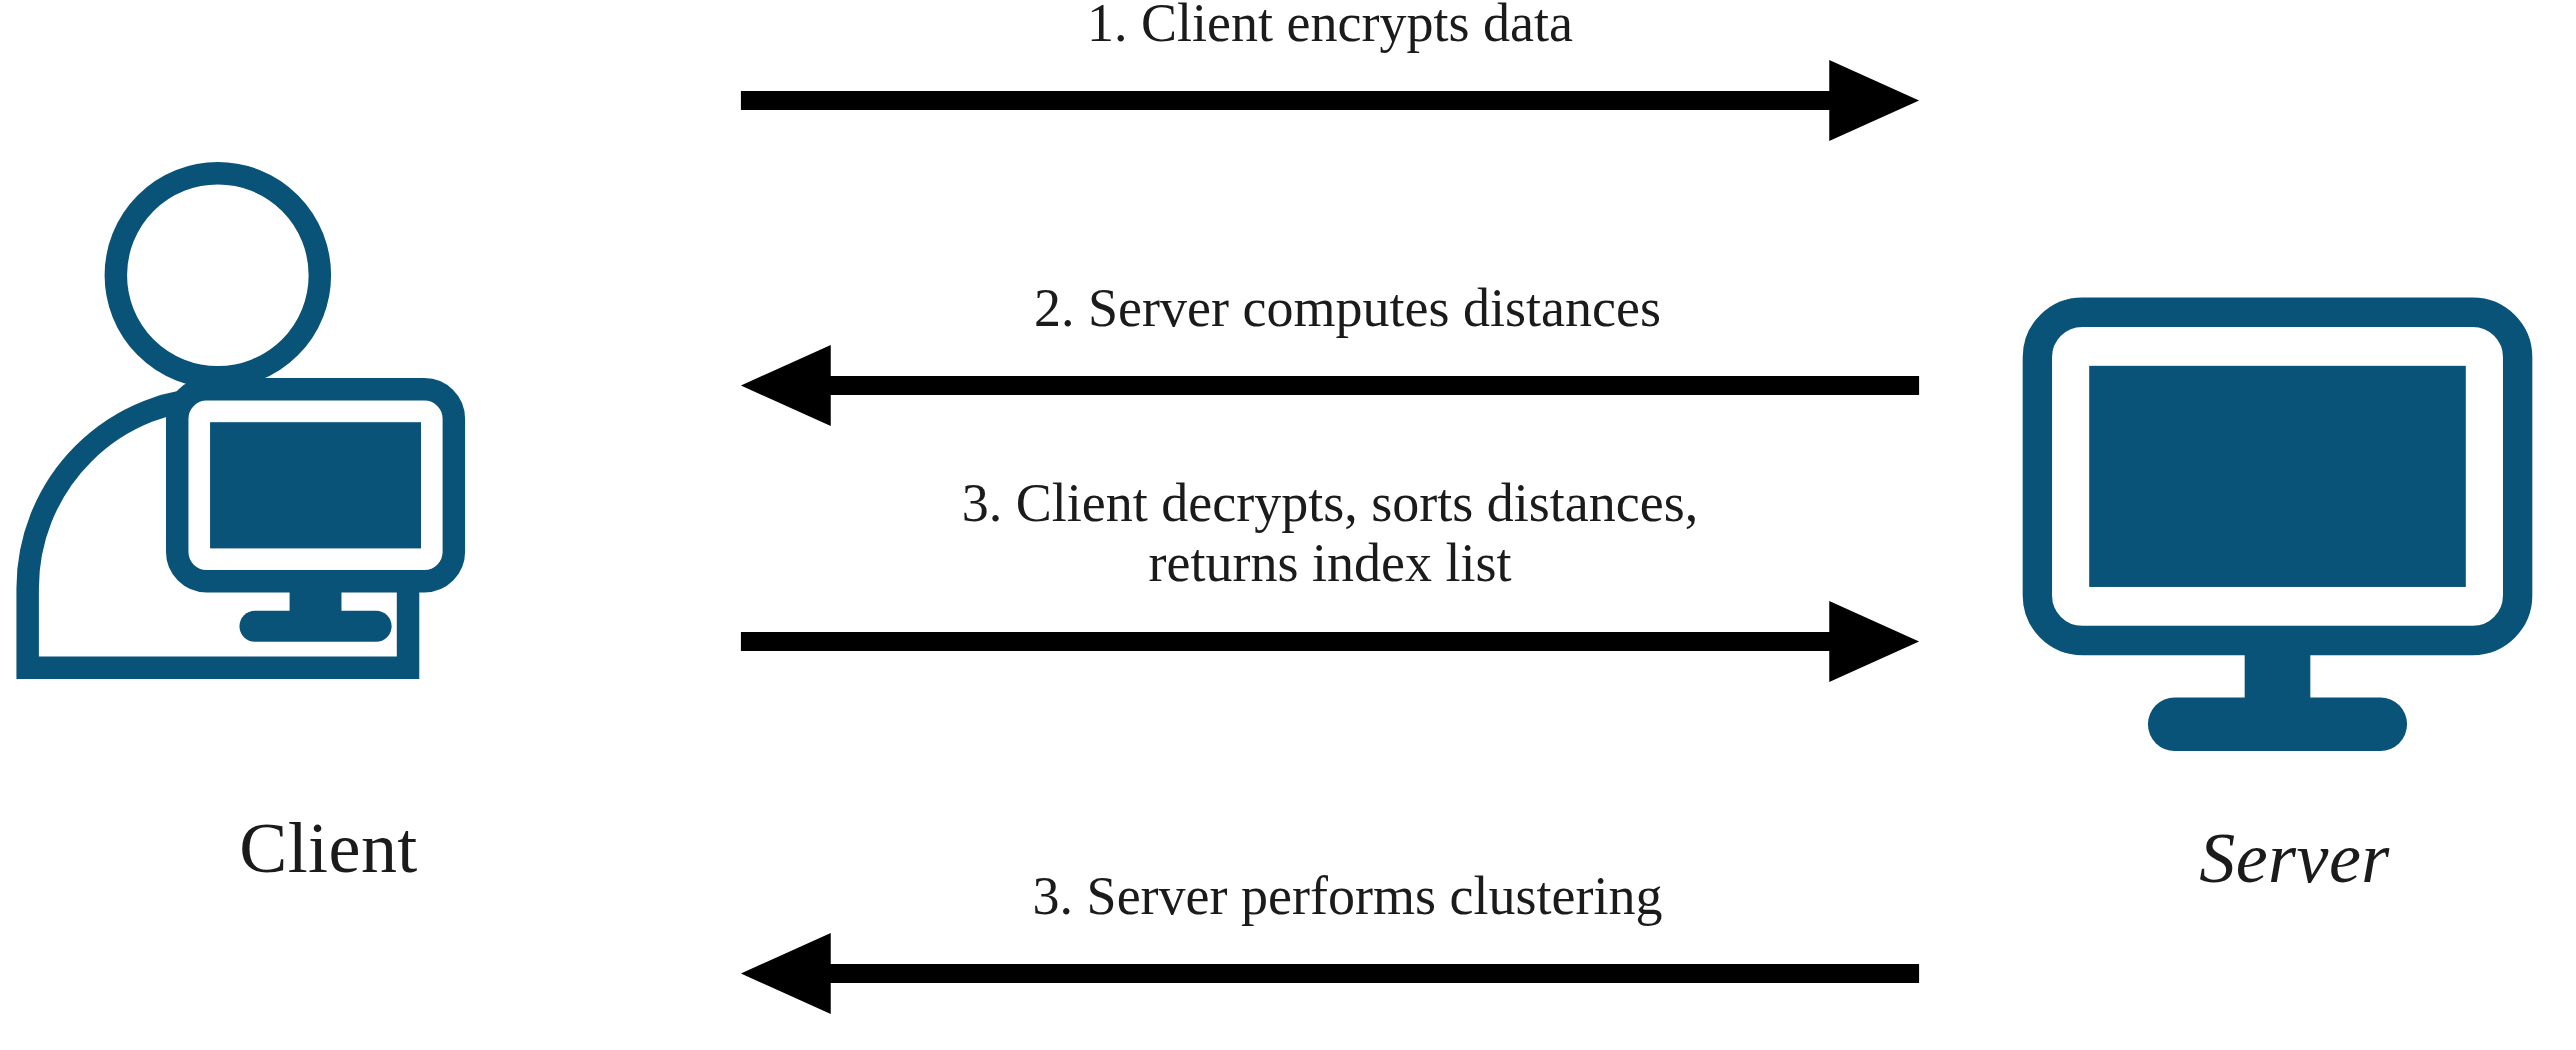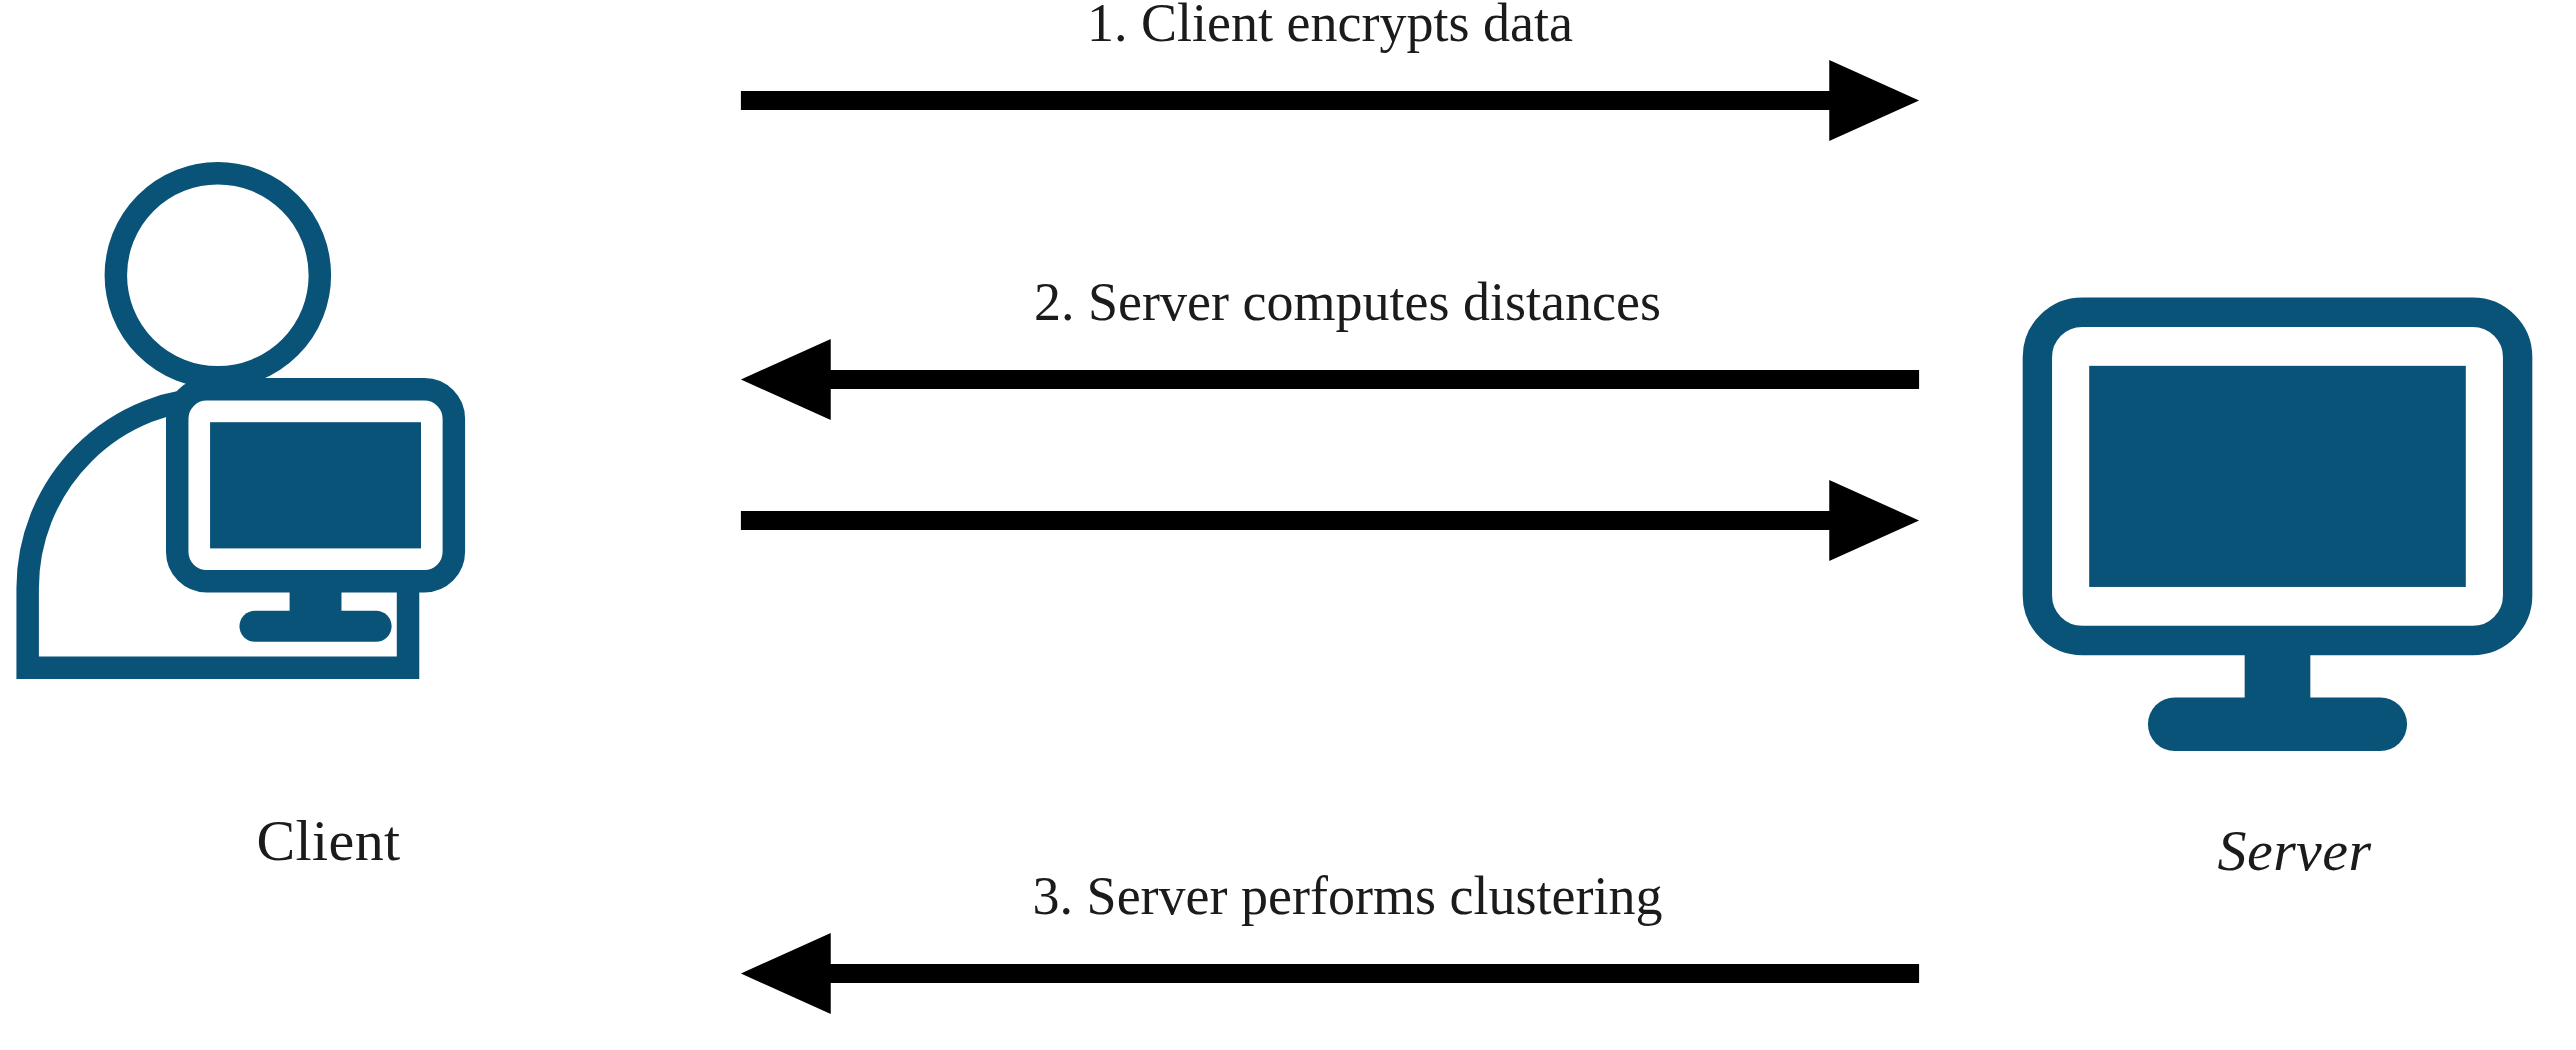--- a/index.html
+++ b/index.html
@@ -30,21 +30,21 @@
     position: absolute;
     left: 0;
     top: 0;
   }
 
   .endpoint-label {
     position: absolute;
     width: 100%;
     text-align: center;
     color: #1b1b1b;
-    font-size: 58px;
+    font-size: 72px;
     line-height: 1;
     letter-spacing: 0.4px;
   }
   #client-endpoint .endpoint-label { top: 682px; }
   #server-endpoint .endpoint-label { top: 527px; }
 
   
   .message {
     position: absolute;
     left: 734px;
@@ -56,21 +56,21 @@
     font-size: 54px;
     line-height: 1.12;
     white-space: pre-line;
   }
   .message-arrow {
     display: block;
     width: 1192px;
   }
 
   #message-1 { top: -7px;   }
-  #message-2 { top: 272px;  }
+  #message-2 { top: 278px;  }
   #message-3 { top: 473px;  }
   #message-4 { top: 866px; }
 
   #message-2 .message-label,
   #message-4 .message-label { margin-left: 35px; }
 </style>
 </head>
 <body>
 
 <div id="canvas">
@@ -127,20 +127,22 @@
   </div>
 
   <div class="message" id="message-2">
     <div class="message-label">2. Server computes distances</div>
     <svg class="message-arrow" height="95" viewBox="0 0 1380 110" preserveAspectRatio="none" aria-hidden="true">
       <path d="M 1372 44 L 112 44 L 112 8 L 8 55 L 112 102 L 112 66 L 1372 66 Z" fill="#000000"></path>
     </svg>
   </div>
 
   <div class="message" id="message-3">
+    <div class="message-label">3. Client decrypts, sorts distances,
+returns index list</div>
     <svg class="message-arrow" height="95" viewBox="0 0 1380 110" preserveAspectRatio="none" aria-hidden="true">
       <path d="M 8 44 L 1268 44 L 1268 8 L 1372 55 L 1268 102 L 1268 66 L 8 66 Z" fill="#000000"></path>
     </svg>
   </div>
 
   <div class="message" id="message-4">
     <div class="message-label">3. Server performs clustering</div>
     <svg class="message-arrow" height="95" viewBox="0 0 1380 110" preserveAspectRatio="none" aria-hidden="true">
       <path d="M 1372 44 L 112 44 L 112 8 L 8 55 L 112 102 L 112 66 L 1372 66 Z" fill="#000000"></path>
     </svg>

